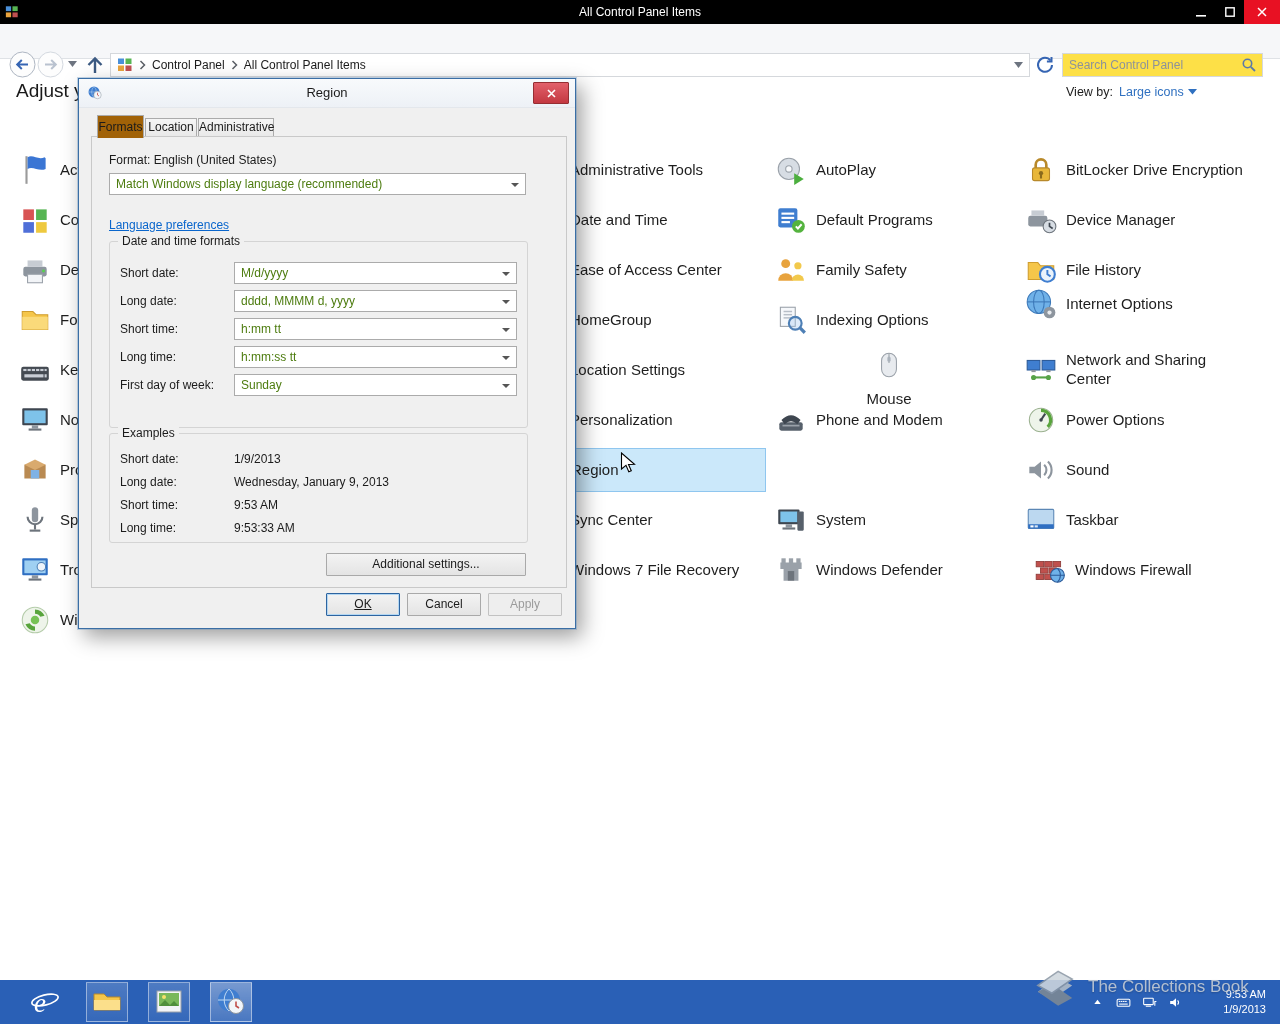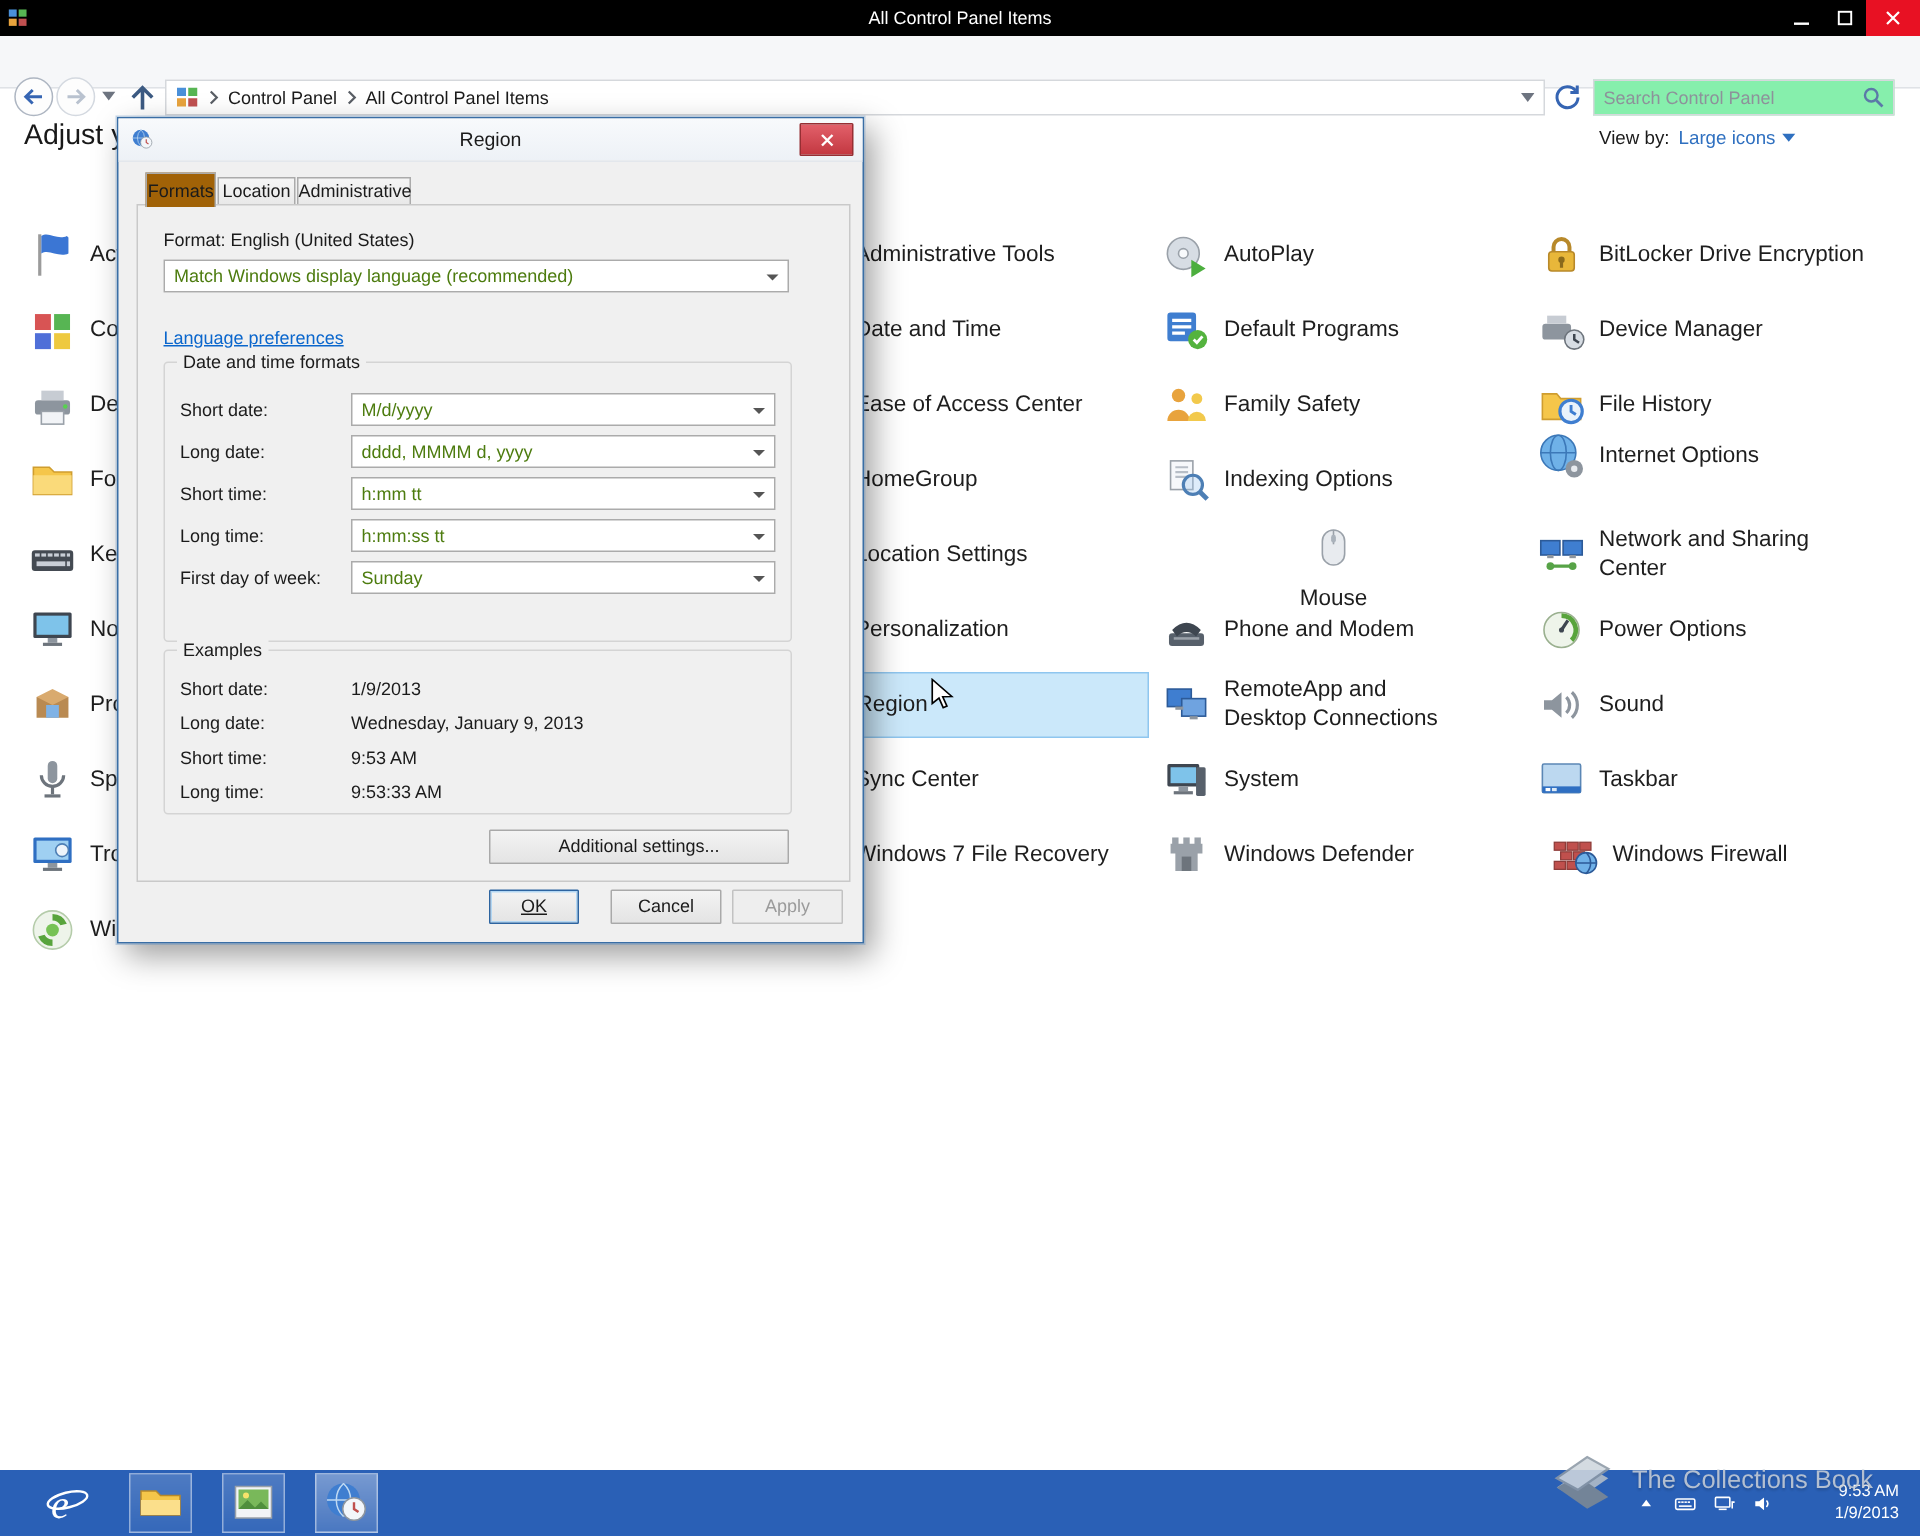--- a/index.html
+++ b/index.html
@@ -14,21 +14,21 @@
   .win-controls{margin-left:auto;display:flex;height:100%;position:relative;z-index:2;}
   .win-btn{width:29px;height:24px;display:flex;align-items:center;justify-content:center;}
   .win-btn.close{width:36px;background:#e81123;}
 
   
   .toolbar{position:absolute;left:0;top:24px;width:1280px;height:34px;background:#f6f7f9;border-bottom:1px solid #dfe2e6;z-index:40;}
   .navbtn{position:absolute;top:27px;}
   .crumb-field{position:absolute;left:110px;top:29px;width:920px;height:24px;background:#fff;border:1px solid #d5d8dc;
                box-sizing:border-box;display:flex;align-items:center;gap:6px;padding:0 6px;font-size:12px;}
   .crumb-caret{margin-left:auto;}
-  .search-field{position:absolute;left:1062px;top:29px;width:201px;height:24px;background:#86efac;border:1px solid #d5d8dc;
+  .search-field{position:absolute;left:1062px;top:29px;width:201px;height:24px;background:#fde047;border:1px solid #d5d8dc;
                box-sizing:border-box;display:flex;align-items:center;}
   .search-field input{border:0;outline:0;flex:1;font-size:12px;padding:0 6px;color:#444;background:transparent;}
   .search-field input::placeholder{color:#8d929a;}
 
   
   .heading{position:absolute;left:16px;top:80px;font-size:19px;color:#191919;white-space:nowrap;z-index:1;}
   .viewby{position:absolute;left:1066px;top:85px;font-size:12.5px;display:flex;align-items:center;gap:6px;z-index:1;}
   .viewby .vlabel{color:#1b1b1b;}
   .viewby .vvalue{color:#2f70c0;display:flex;align-items:center;gap:4px;cursor:default;}
 
@@ -447,31 +447,20 @@
     <div class="cp-item" style="left: 768px; top: 340px;">
       <span class="cp-icon">
         <svg viewBox="0 0 32 32" width="34" height="34">
           <rect x="5" y="18" width="22" height="8" rx="2" fill="#57606b"></rect>
           <path d="M7 16 q9 -9 18 0 l-3 4 q-6 -5.5 -12 0 z" fill="#3e4650"></path>
           <rect x="8" y="20.5" width="16" height="1.6" fill="#9aa1a9"></rect>
         </svg>
       </span>
       <span class="cp-label">Phone and Modem</span>
     </div>
-    <div class="cp-item wrap" style="left: 768px; top: 390px;">
-      <span class="cp-icon">
-        <svg viewBox="0 0 32 32" width="34" height="34">
-          <rect x="4" y="6" width="15" height="11" fill="#3f7ed0" stroke="#2c5a98"></rect>
-          <rect x="13" y="12" width="15" height="11" fill="#6fa3e0" stroke="#2c5a98"></rect>
-          <rect x="9" y="17" width="5" height="2" fill="#8d959e"></rect>
-          <rect x="18" y="23" width="5" height="2" fill="#8d959e"></rect>
-        </svg>
-      </span>
-      <span class="cp-label">RemoteApp and Desktop Connections</span>
-    </div>
     <div class="cp-item" style="left: 768px; top: 440px;">
       <span class="cp-icon">
         <svg viewBox="0 0 32 32" width="34" height="34">
           <rect x="4" y="6" width="20" height="14" rx="1" fill="#3e4650"></rect>
           <rect x="6" y="8" width="16" height="10" fill="#7ec3ea"></rect>
           <rect x="22" y="8" width="6" height="18" rx="1" fill="#57606b"></rect>
           <rect x="11" y="20" width="6" height="3" fill="#8d959e"></rect>
           <rect x="8" y="23" width="12" height="2" fill="#6d747c"></rect>
         </svg>
       </span>
@@ -666,21 +655,21 @@
       <span class="flabel">Short time:</span>
       <span class="evalue" style="top:4px;">9:53 AM</span>
     </div>
     <div class="frow" style="top:83px;">
       <span class="flabel">Long time:</span>
       <span class="evalue" style="top:4px;">9:53:33 AM</span>
     </div>
   </div>
 
   <div class="btn" style="left:247px;top:474px;width:200px;">Additional settings...</div>
-  <div class="btn default" style="left:247px;top:514px;width:60px;text-decoration:underline;">OK</div>
+  <div class="btn default" style="left:247px;top:514px;width:74px;text-decoration:underline;">OK</div>
   <div class="btn" style="left:328px;top:514px;width:74px;">Cancel</div>
   <div class="btn disabled" style="left:409px;top:514px;width:74px;">Apply</div>
 </div>
 
 <div class="taskbar">
   <div class="tray">
       <span>
         <svg viewBox="0 0 32 32" width="17" height="17">
           <path d="M16 11 l6 8 h-12 z" fill="#fff"></path>
         </svg>

